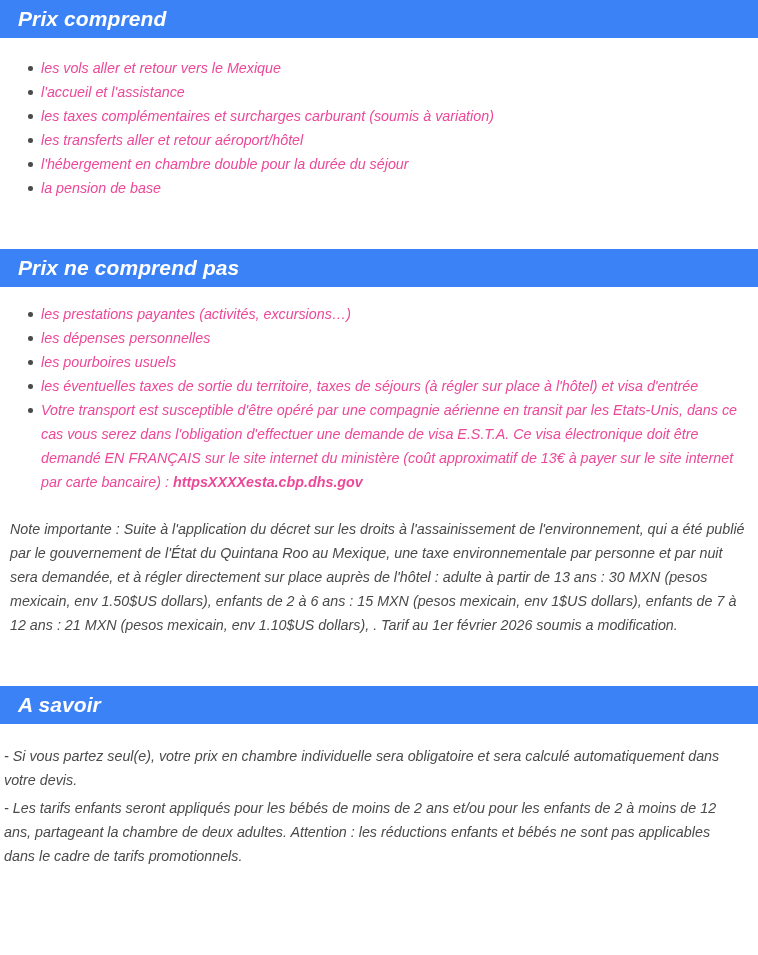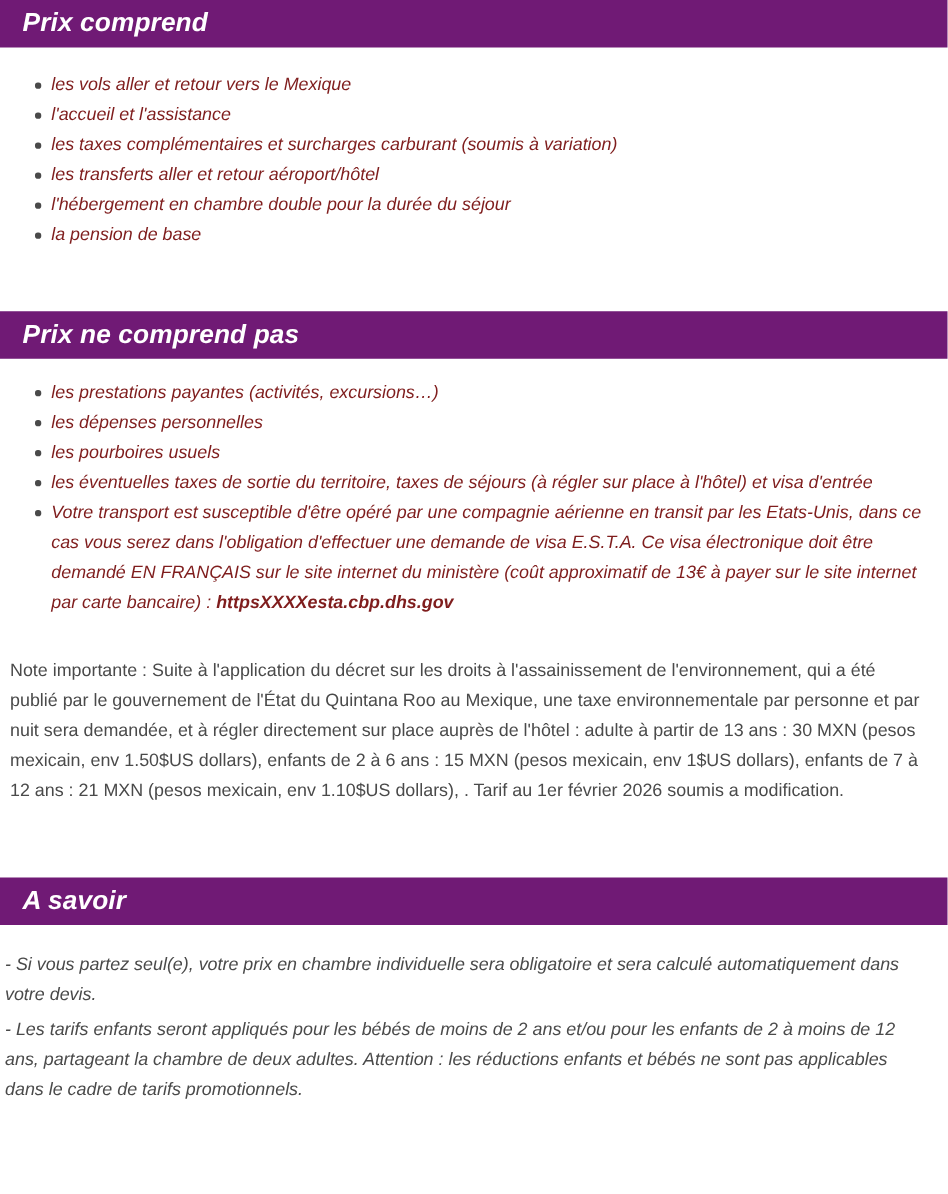--- a/index.html
+++ b/index.html
@@ -14,21 +14,21 @@
     color: #4a4a4a;
     overflow: hidden;
   }
   .page {
     position: relative;
     width: 758px;
     height: 955px;
     box-sizing: border-box;
   }
   .section-header {
-    background: #701a75;
+    background: #3b82f6;
     color: #ffffff;
     font-style: italic;
     font-weight: bold;
     font-size: 21px;
     line-height: 1.0;
     padding: 8px 0 9px 18px;
     letter-spacing: 0.1px;
     width: 100%;
     box-sizing: border-box;
   }
@@ -38,43 +38,44 @@
   ul.feature-list {
     list-style: none;
     margin: 0;
     padding: 0;
   }
   ul.feature-list li {
     position: relative;
     font-style: italic;
     font-size: 14.3px;
     line-height: 24px;
-    color: #7f1d1d;
+    color: #ec4899;
     padding-left: 31px;
     margin: 0;
   }
   ul.feature-list li::before {
     content: "";
     position: absolute;
     left: 18px;
     top: 10px;
     width: 4.5px;
     height: 4.5px;
     border-radius: 50%;
     background: #4a4a4a;
   }
   ul.feature-list li.multiline {
     padding-left: 31px;
   }
   .note-paragraph {
+    font-style: italic;
     font-size: 14.3px;
     line-height: 24px;
     color: #4a4a4a;
-    margin: 8px;
-    padding: 0 9px 0 0;
+    margin: 0;
+    padding: 0 9px 0 10px;
   }
   .bold-inline {
     font-weight: bold;
     margin-top: 32px;
   }
   .gap-1 { height: 18px; }
   .gap-2 { height: 49px; }
   .gap-3 { height: 15px; }
   .gap-4 { height: 23px; }
   .gap-5 { height: 49px; }

